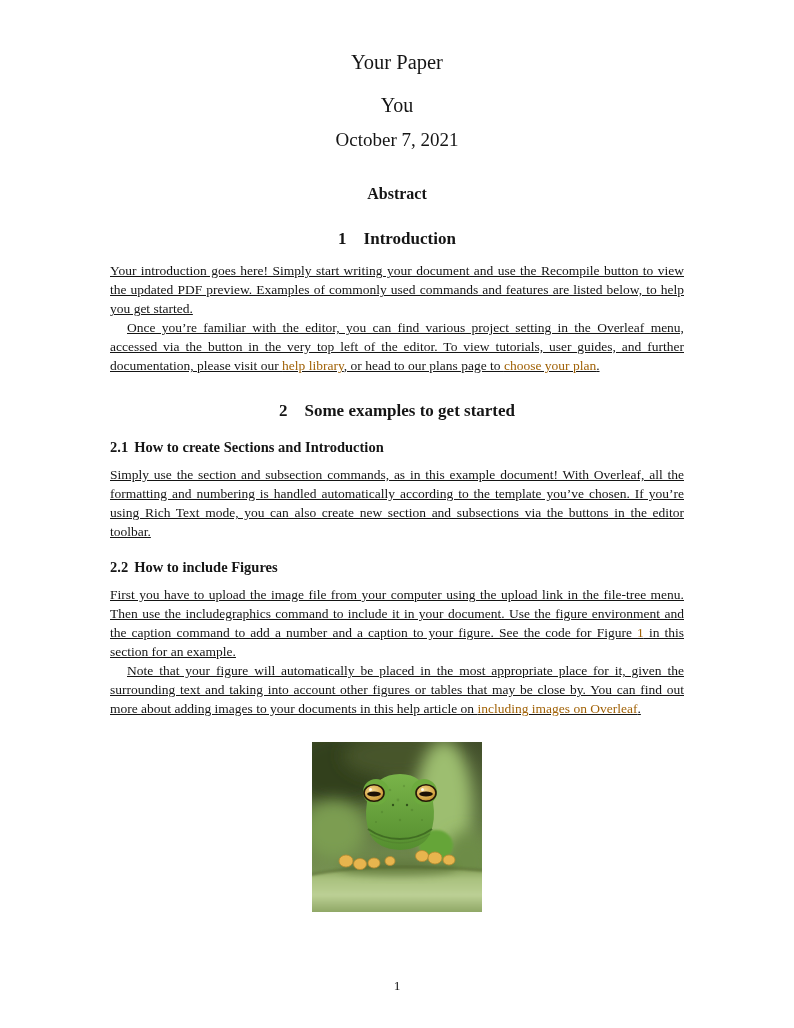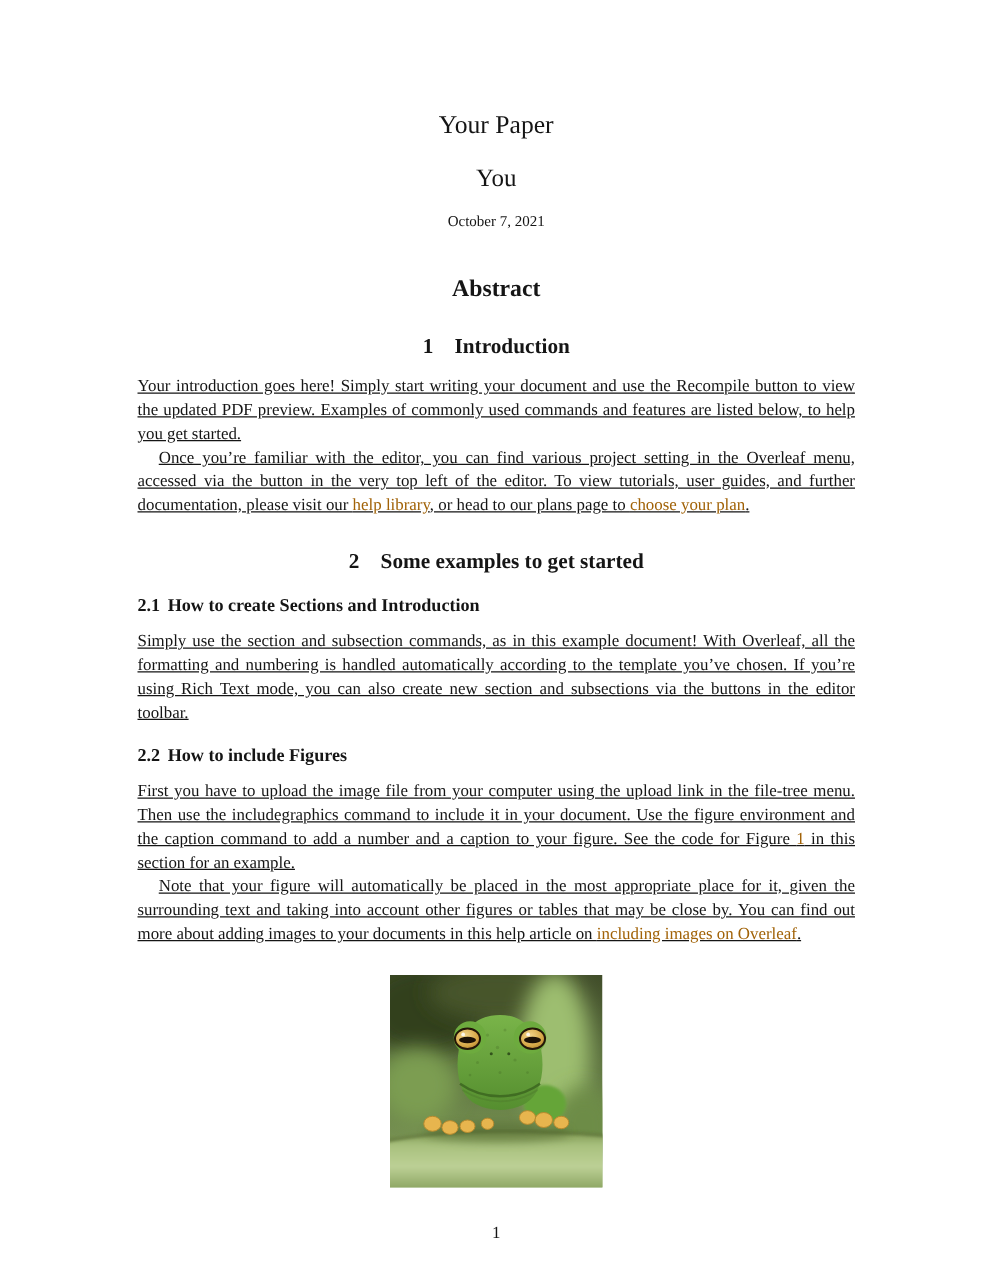--- a/index.html
+++ b/index.html
@@ -11,44 +11,44 @@
     position: relative;
     width: 794px;
     height: 1028px;
     margin: 0 auto;
     background: #ffffff;
     color: #151515;
     font-family: "Liberation Serif", "DejaVu Serif", serif;
     font-size: 13.5px;
     line-height: 19px;
     box-sizing: border-box;
-    padding: 88px 110px 0 110px;
+    padding: 50px 110px 0 110px;
     overflow: hidden;
   }
   .doc-title {
     text-align: center;
     font-size: 20.5px;
     font-weight: normal;
     margin: 0 0 22px 0;
     line-height: 24px;
   }
   .doc-author {
     text-align: center;
     font-size: 20px;
     margin: 0 0 15px 0;
   }
   .doc-date {
     text-align: center;
-    font-size: 12px;
+    font-size: 19px;
     margin: 0;
   }
   .abstract-heading {
     text-align: center;
     font-weight: bold;
-    font-size: 19px;
+    font-size: 16px;
     margin: 35px 0 9px 0;
   }
   .abstract-body {
     margin: 0 36px;
     text-indent: 17px;
     text-align: justify;
   }
   .sec-heading {
     font-size: 17px;
     font-weight: bold;

